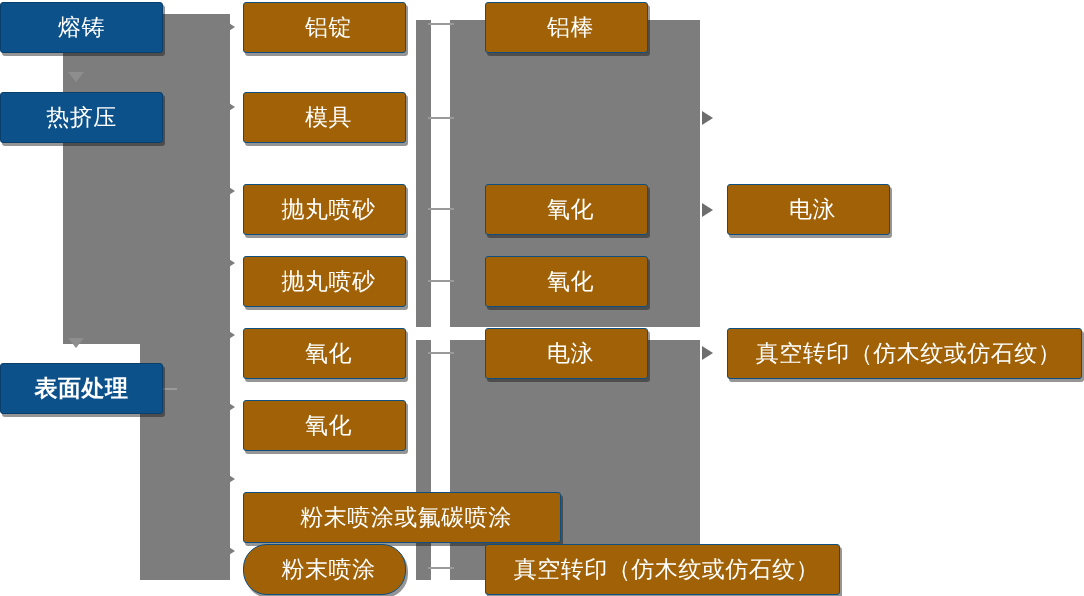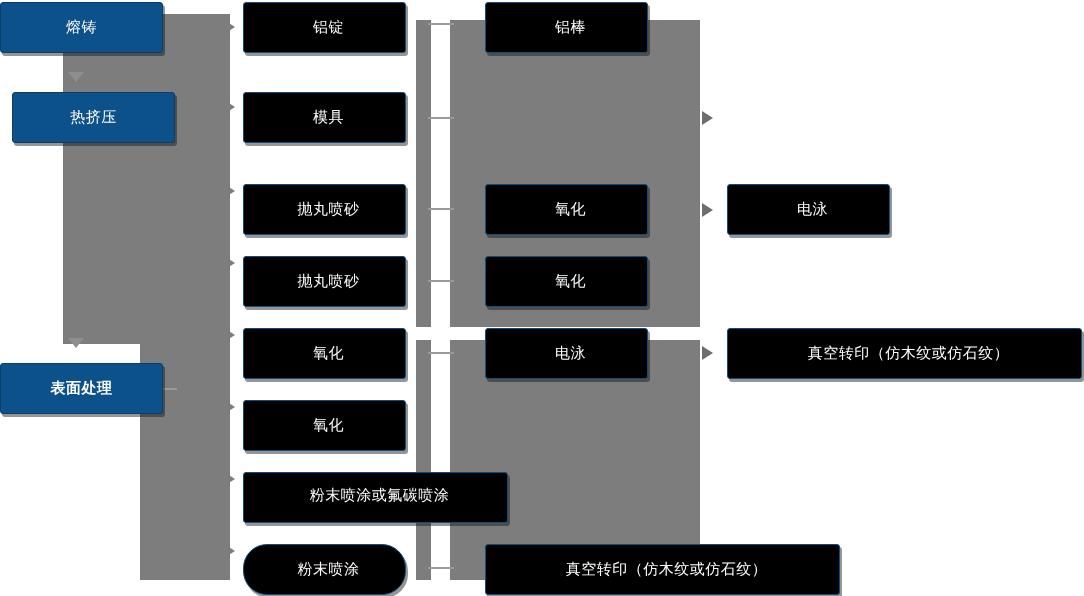--- a/index.html
+++ b/index.html
@@ -52,34 +52,34 @@
   }
 
   
   .node {
     position: absolute;
     box-sizing: border-box;
     display: flex;
     align-items: center;
     justify-content: center;
     color: #ffffff;
-    font-size: 15px;
+    font-size: 23px;
     line-height: 1.1;
     letter-spacing: 0.5px;
     white-space: nowrap;
     border-radius: 3px;
     border: 1px solid #0E3E66;
     box-shadow: 2px 3px 0 rgba(20,20,20,0.45);
   }
   .node.dark {
     background: #0C5189;
     border-color: #0A3F6C;
   }
   .node.light {
-    background: #000000;
+    background: #a16207;
     border-color: #0C4F80;
     padding-left: 8px;
   }
   
   .node.light::before {
     content: "";
     position: absolute;
     left: 6px;
     right: -6px;
     top: -5px;
@@ -127,30 +127,30 @@
   <div class="gray-line" style="left:428px; top:208px; width:26px;"></div>
   <div class="gray-line" style="left:428px; top:280px; width:26px;"></div>
   <div class="gray-line" style="left:428px; top:352px; width:26px;"></div>
   <div class="gray-line" style="left:428px; top:567px; width:26px;"></div>
 
   <div class="arrow-right dark" style="left:702px; top:111px;"></div>
   <div class="arrow-right dark" style="left:702px; top:203px;"></div>
   <div class="arrow-right dark" style="left:702px; top:346px;"></div>
 
   <div class="node dark" style="left:0px; top:2px; width:163px; height:51px;">熔铸</div>
-  <div class="node dark" style="left:0px; top:92px; width:163px; height:51px;margin-left:12px;">热挤压</div>
+  <div class="node dark" style="left:0px; top:92px; width:163px; height:51px;">热挤压</div>
   <div class="node dark" style="left:0px; top:363px; width:163px; height:51px;font-weight:bold;">表面处理</div>
 
   <div class="node light" style="left:243px; top:2px; width:163px; height:51px;">铝锭</div>
   <div class="node light" style="left:243px; top:92px; width:163px; height:51px;">模具</div>
   <div class="node light" style="left:243px; top:184px; width:163px; height:51px;">抛丸喷砂</div>
   <div class="node light" style="left:243px; top:256px; width:163px; height:51px;">抛丸喷砂</div>
   <div class="node light" style="left:243px; top:328px; width:163px; height:51px;">氧化</div>
   <div class="node light" style="left:243px; top:400px; width:163px; height:51px;">氧化</div>
-  <div class="node light" style="left:243px; top:472px; width:265px; height:51px;font-family:Liberation Mono, monospace;">粉末喷涂或氟碳喷涂</div>
+  <div class="node light" style="left:243px; top:492px; width:318px; height:51px;">粉末喷涂或氟碳喷涂</div>
   <div class="node light" style="left:243px; top:544px; width:163px; height:51px;border-radius:24px;">粉末喷涂</div>
 
   <div class="node light" style="left:485px; top:2px; width:163px; height:51px;">铝棒</div>
   <div class="node light" style="left:485px; top:184px; width:163px; height:51px;">氧化</div>
   <div class="node light" style="left:485px; top:256px; width:163px; height:51px;">氧化</div>
   <div class="node light" style="left:485px; top:328px; width:163px; height:51px;">电泳</div>
   <div class="node light" style="left:485px; top:544px; width:355px; height:51px;">真空转印（仿木纹或仿石纹）</div>
 
   <div class="node light" style="left:727px; top:184px; width:163px; height:51px;">电泳</div>
   <div class="node light" style="left:727px; top:328px; width:355px; height:51px;">真空转印（仿木纹或仿石纹）</div>

